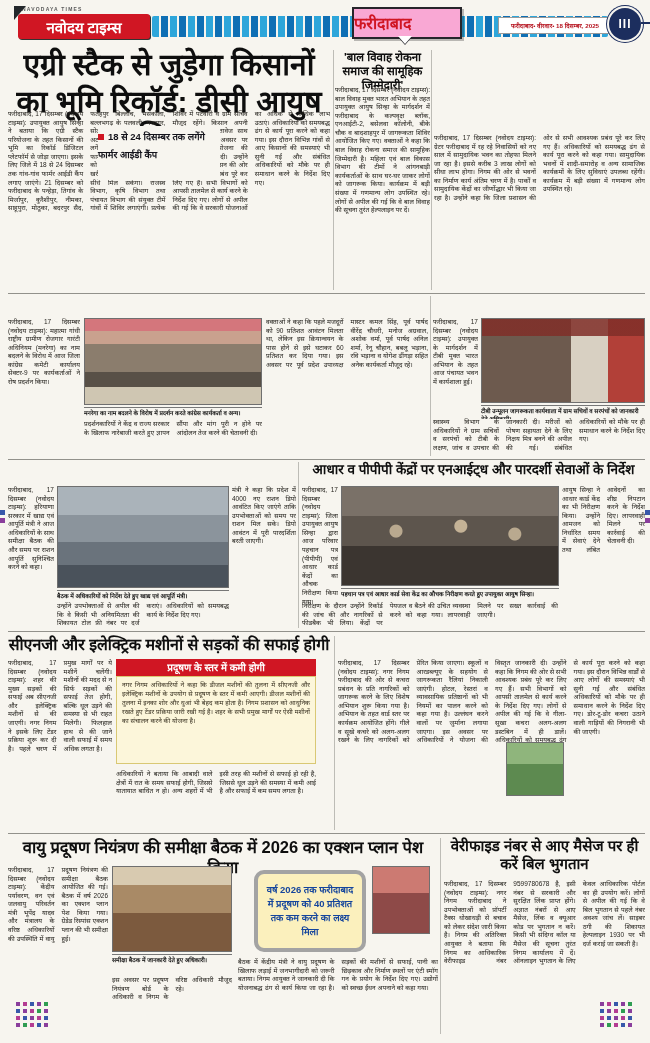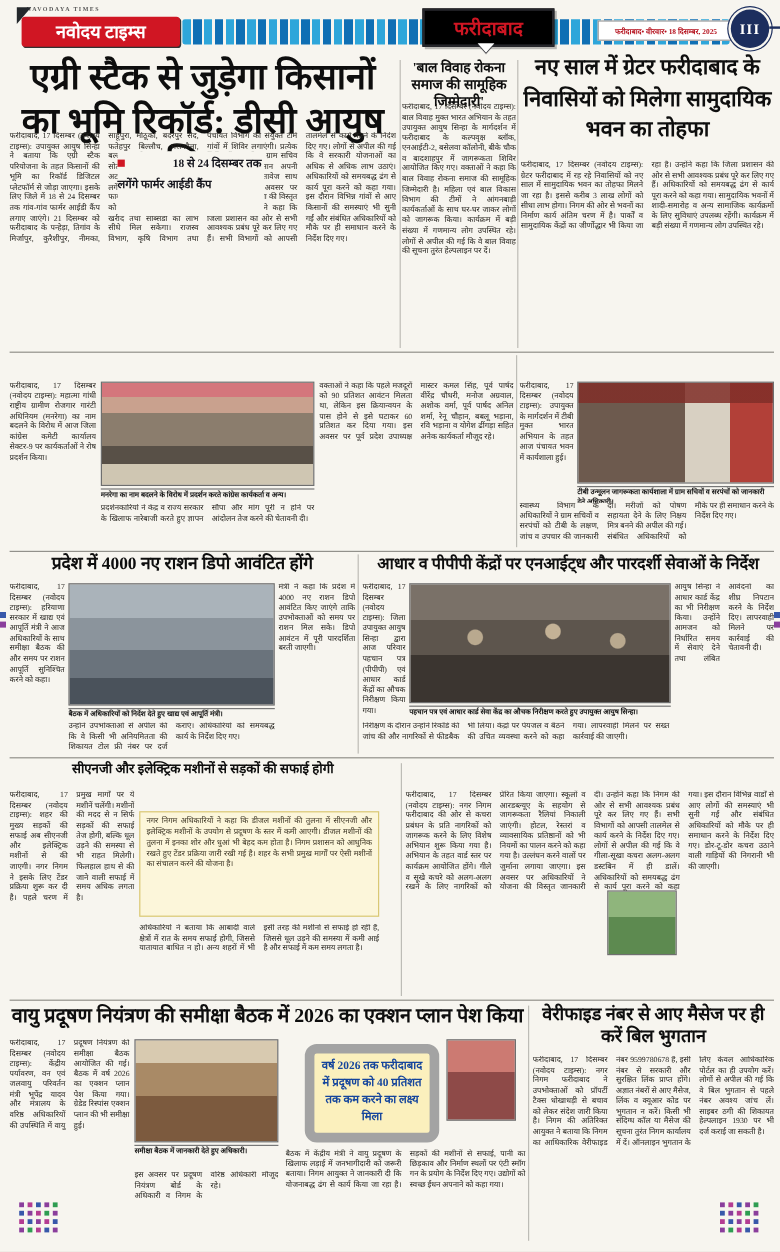--- a/index.html
+++ b/index.html
@@ -1,45 +1,45 @@
 <!DOCTYPE html>
 <html><head>
 <meta charset="utf-8">
 <style>
   html,body{margin:0;padding:0;background:#e9e7e0;}
   .page{position:relative;width:650px;height:1043px;margin:0 auto;background:#f7f5ef;overflow:hidden;
-        font-family:Liberation Serif, serif;color:#1c1c1c;}
+        font-family:Liberation Sans, sans-serif;color:#1c1c1c;}
   .abs{position:absolute;}
   .hl{font-weight:800;color:#0e0e0e;text-align:center;line-height:1.22;letter-spacing:0;}
   .bt{font-size:6.5px;line-height:1.32;text-align:justify;color:#26241f;overflow:hidden;column-gap:7px;}
   .cap{font-size:6px;font-weight:700;color:#111;border-top:1px solid #777;padding-top:2px;line-height:1.3;overflow:hidden;}
   .photo{border:1px solid #6f6f6f;box-sizing:border-box;}
   .vr{width:1px;background:#bdbcb6;}
   .hr{height:1px;background:#92918b;left:8px;width:637px;}
   
   .brand-top{font-size:5px;letter-spacing:1.2px;color:#5a5a5a;font-weight:700;}
   .brand-box{background:#d01623;border-radius:3px;box-shadow:1px 1px 0 #333;display:flex;align-items:center;justify-content:center;}
   .brand-box span{color:#fff;font-weight:800;font-size:15px;}
   .flag{width:0;height:0;border-top:14px solid #23272b;border-right:12px solid transparent;}
   .stripes{background:repeating-linear-gradient(90deg,#2ea6da 0 7px,#f7f5ef 7px 9px,#0f6fb4 9px 16px,#f7f5ef 16px 18px);border-radius:2px;}
-  .city-box{background:#000000;border:2px solid #26262b;display:flex;align-items:center;justify-content:center;box-shadow:2px 2px 0 rgba(0,0,0,.25);}
+  .city-box{background:#f9a8d4;border:2px solid #26262b;display:flex;align-items:center;justify-content:flex-start;box-shadow:2px 2px 0 rgba(0,0,0,.25);}
   .city-box span{color:#d01623;font-weight:800;font-size:16px;}
   .city-ptr{width:0;height:0;border-left:7px solid transparent;border-right:7px solid transparent;border-top:8px solid #fff;filter:drop-shadow(0 1px 0 #26262b);}
   .edition-box{background:#fff;border:1px solid #9a9a9a;display:flex;align-items:center;justify-content:center;}
   .edition-box span{color:#b5121e;font-weight:700;font-size:6.2px;white-space:nowrap;}
   .pagecircle{width:32px;height:32px;border-radius:50%;background:#1c2e5e;display:flex;align-items:center;justify-content:center;box-shadow:0 0 0 2px #f7f5ef,0 0 0 3px #1c2e5e;}
   .pagecircle span{color:#fff;font-weight:800;font-size:12px;letter-spacing:1px;}
   .circle-tail{height:2px;background:#1c2e5e;}
   
   .subbox{background:#f7f5ef;}
-  .subbox .txt{font-size:9.5px;font-weight:800;line-height:1.4;color:#14141c;margin-left:36px;}
+  .subbox .txt{font-size:9.5px;font-weight:800;line-height:1.4;color:#14141c;}
   .sq{display:inline-block;width:6px;height:6px;background:#d01623;margin-right:4px;}
   .redbar{background:#d01623;color:#fff;font-weight:800;font-size:10px;text-align:center;line-height:17px;height:17px;}
   .ybox{background:#fcf6da;border:1px solid #d9c874;font-size:6.5px;line-height:1.38;text-align:justify;color:#3a3322;padding:4px 5px;box-sizing:border-box;overflow:hidden;}
-  .callout{background:#fbf0bd;border:8px solid #a3a3a3;border-radius:10px;display:flex;align-items:center;justify-content:center;padding:5px;box-sizing:border-box;}
+  .callout{background:#fbf0bd;border:4px solid #a3a3a3;border-radius:10px;display:flex;align-items:center;justify-content:center;padding:5px;box-sizing:border-box;}
   .callout span{color:#15459c;font-weight:800;font-size:9.5px;text-align:center;line-height:1.45;}
   
   .ph-rally{background-image:linear-gradient(180deg,#d4767c 0 14%,#c9a18e 14% 30%,#8b7d6d 30% 62%,#585047 62% 80%,#cfc6b2 80% 100%);}
   .ph-conf{background-image:linear-gradient(180deg,rgba(128,46,40,.85) 0 20%,rgba(0,0,0,0) 20%),linear-gradient(90deg,#6d5a4e 0 55%,#d8d0c2 55% 78%,#b24038 78% 100%);}
   .ph-meet{background-image:linear-gradient(180deg,#aab3ba 0 28%,#8b949c 28% 55%,#6a737c 55% 78%,#4a525b 78% 100%);}
   .ph-crowd{background-image:radial-gradient(circle at 25% 45%,#b9a98f 0 6px,rgba(0,0,0,0) 7px),radial-gradient(circle at 55% 40%,#c4b296 0 6px,rgba(0,0,0,0) 7px),radial-gradient(circle at 80% 48%,#b9a98f 0 6px,rgba(0,0,0,0) 7px),linear-gradient(180deg,#7a7168 0 30%,#5d554d 30% 60%,#3b3530 60% 100%);}
   .ph-desk{background-image:linear-gradient(180deg,#d8cab0 0 22%,#a98a66 22% 55%,#7c5a3e 55% 100%);}
   .ph-small-red{background-image:linear-gradient(180deg,#cc7a72 0 40%,#8e4a48 40% 100%);}
   .ph-small-green{background-image:linear-gradient(180deg,#8fb57c 0 40%,#5d8a50 40% 100%);}
   
@@ -73,58 +73,57 @@
   <div class="abs bt" style="left:8px;top:110px;width:322px;height:182px;column-count:4;">फरीदाबाद, 17 दिसम्बर (नवोदय टाइम्स): उपायुक्त आयुष सिन्हा ने बताया कि एग्री स्टैक परियोजना के तहत किसानों की भूमि का रिकॉर्ड डिजिटल प्लेटफॉर्म से जोड़ा जाएगा। इसके लिए जिले में 18 से 24 दिसम्बर तक गांव-गांव फार्मर आईडी कैंप लगाए जाएंगे। 21 दिसम्बर को फरीदाबाद के पन्हेड़ा, तिगांव के मिर्जापुर, कुरैशीपुर, नीमका, साहूपुरा, मोठूका, बदरपुर सैद, फतेहपुर बिल्लौच, भसकौला, बल्लभगढ़ के पलवली, मच्छगर, सोतई, चंदावली, दयालपुर, अटाली तथा जसाना में शिविर लगेंगे। उपायुक्त ने बताया कि फार्मर आईडी बनने से किसानों को फसल बीमा, एमएसपी पर खरीद तथा सब्सिडी का लाभ सीधे मिल सकेगा। राजस्व विभाग, कृषि विभाग तथा पंचायत विभाग की संयुक्त टीमें गांवों में शिविर लगाएंगी। प्रत्येक शिविर में पटवारी व ग्राम सचिव मौजूद रहेंगे। किसान अपनी जमीन से जुड़े दस्तावेज साथ लेकर आएं। इस अवसर पर अधिकारियों ने योजना की विस्तृत जानकारी दी। उन्होंने कहा कि जिला प्रशासन की ओर से सभी आवश्यक प्रबंध पूरे कर लिए गए हैं। सभी विभागों को आपसी तालमेल से कार्य करने के निर्देश दिए गए। लोगों से अपील की गई कि वे सरकारी योजनाओं का अधिक से अधिक लाभ उठाएं। अधिकारियों को समयबद्ध ढंग से कार्य पूरा करने को कहा गया। इस दौरान विभिन्न गांवों से आए किसानों की समस्याएं भी सुनी गईं और संबंधित अधिकारियों को मौके पर ही समाधान करने के निर्देश दिए गए।</div>
   <div class="abs subbox" style="left:98px;top:126px;width:122px;height:54px;">
     <span class="sq"></span><span class="txt">18 से 24 दिसम्बर तक लगेंगे फार्मर आईडी कैंप</span>
   </div>
   <div class="abs vr" style="left:333px;top:50px;height:240px;"></div>
   <div class="abs vr" style="left:431px;top:50px;height:240px;"></div>
 
   <div class="abs hl" style="left:335px;top:50px;width:95px;font-size:11.5px;">'बाल विवाह रोकना समाज की सामूहिक जिम्मेदारी'</div>
   <div class="abs bt" style="left:335px;top:86px;width:95px;height:204px;column-count:1;">फरीदाबाद, 17 दिसम्बर (नवोदय टाइम्स): बाल विवाह मुक्त भारत अभियान के तहत उपायुक्त आयुष सिन्हा के मार्गदर्शन में फरीदाबाद के कल्पवृक्ष ब्लॉक, एनआईटी-2, बसेलवा कॉलोनी, बीके चौक व बादशाहपुर में जागरूकता शिविर आयोजित किए गए। वक्ताओं ने कहा कि बाल विवाह रोकना समाज की सामूहिक जिम्मेदारी है। महिला एवं बाल विकास विभाग की टीमों ने आंगनबाड़ी कार्यकर्ताओं के साथ घर-घर जाकर लोगों को जागरूक किया। कार्यक्रम में बड़ी संख्या में गणमान्य लोग उपस्थित रहे। लोगों से अपील की गई कि वे बाल विवाह की सूचना तुरंत हेल्पलाइन पर दें।</div>
 
-  <div class="abs hl" style="left:434px;top:44px;width:211px;font-size:18px;line-height:1.42;">नए साल में ग्रेटर फरीदाबाद के निवासियों को मिलेगा सामुदायिक भवन का तोहफा</div>
   <div class="abs bt" style="left:434px;top:134px;width:211px;height:156px;column-count:2;">फरीदाबाद, 17 दिसम्बर (नवोदय टाइम्स): ग्रेटर फरीदाबाद में रह रहे निवासियों को नए साल में सामुदायिक भवन का तोहफा मिलने जा रहा है। इससे करीब 3 लाख लोगों को सीधा लाभ होगा। निगम की ओर से भवनों का निर्माण कार्य अंतिम चरण में है। पार्कों व सामुदायिक केंद्रों का जीर्णोद्धार भी किया जा रहा है। उन्होंने कहा कि जिला प्रशासन की ओर से सभी आवश्यक प्रबंध पूरे कर लिए गए हैं। अधिकारियों को समयबद्ध ढंग से कार्य पूरा करने को कहा गया। सामुदायिक भवनों में शादी-समारोह व अन्य सामाजिक कार्यक्रमों के लिए सुविधाएं उपलब्ध रहेंगी। कार्यक्रम में बड़ी संख्या में गणमान्य लोग उपस्थित रहे।</div>
 
   <div class="abs hr" style="top:293px;"></div>
 
   <div class="abs bt" style="left:8px;top:318px;width:72px;height:140px;column-count:1;">फरीदाबाद, 17 दिसम्बर (नवोदय टाइम्स): महात्मा गांधी राष्ट्रीय ग्रामीण रोजगार गारंटी अधिनियम (मनरेगा) का नाम बदलने के विरोध में आज जिला कांग्रेस कमेटी कार्यालय सेक्टर-9 पर कार्यकर्ताओं ने रोष प्रदर्शन किया।</div>
   <div class="abs photo ph-rally" style="left:84px;top:318px;width:178px;height:87px;"></div>
   <div class="abs cap" style="left:84px;top:407px;width:178px;height:11px;">मनरेगा का नाम बदलने के विरोध में प्रदर्शन करते कांग्रेस कार्यकर्ता व अन्य।</div>
   <div class="abs bt" style="left:84px;top:420px;width:178px;height:36px;column-count:2;">प्रदर्शनकारियों ने केंद्र व राज्य सरकार के खिलाफ नारेबाजी करते हुए ज्ञापन सौंपा और मांग पूरी न होने पर आंदोलन तेज करने की चेतावनी दी।</div>
   <div class="abs bt" style="left:266px;top:318px;width:162px;height:138px;column-count:2;">वक्ताओं ने कहा कि पहले मजदूरों को 90 प्रतिशत आवंटन मिलता था, लेकिन इस क्रियान्वयन के पास होने से इसे घटाकर 60 प्रतिशत कर दिया गया। इस अवसर पर पूर्व प्रदेश उपाध्यक्ष मास्टर कमल सिंह, पूर्व पार्षद वीरेंद्र चौधरी, मनोज अग्रवाल, अशोक वर्मा, पूर्व पार्षद अनिल शर्मा, रेनू चौहान, बबलू भड़ाना, रवि भड़ाना व योगेश ढींगड़ा सहित अनेक कार्यकर्ता मौजूद रहे।</div>
   <div class="abs vr" style="left:430px;top:296px;height:160px;"></div>
 
   <div class="abs bt" style="left:433px;top:318px;width:45px;height:86px;column-count:1;">फरीदाबाद, 17 दिसम्बर (नवोदय टाइम्स): उपायुक्त के मार्गदर्शन में टीबी मुक्त भारत अभियान के तहत आज पंचायत भवन में कार्यशाला हुई।</div>
   <div class="abs photo ph-conf" style="left:481px;top:318px;width:164px;height:85px;"></div>
   <div class="abs cap" style="left:481px;top:405px;width:164px;height:11px;">टीबी उन्मूलन जागरूकता कार्यशाला में ग्राम सचिवों व सरपंचों को जानकारी देते अधिकारी।</div>
   <div class="abs bt" style="left:433px;top:418px;width:212px;height:38px;column-count:3;">स्वास्थ्य विभाग के अधिकारियों ने ग्राम सचिवों व सरपंचों को टीबी के लक्षण, जांच व उपचार की जानकारी दी। मरीजों को पोषण सहायता देने के लिए निक्षय मित्र बनने की अपील की गई। संबंधित अधिकारियों को मौके पर ही समाधान करने के निर्देश दिए गए।</div>
 
   <div class="abs hr" style="top:459px;"></div>
 
-  <div class="abs hl" style="left:8px;top:462px;width:288px;font-size:14.5px;">प्रदेश में 4000 नए राशन डिपो आवंटित होंगे</div>
   <div class="abs bt" style="left:8px;top:486px;width:46px;height:142px;column-count:1;">फरीदाबाद, 17 दिसम्बर (नवोदय टाइम्स): हरियाणा सरकार में खाद्य एवं आपूर्ति मंत्री ने आज अधिकारियों के साथ समीक्षा बैठक की और समय पर राशन आपूर्ति सुनिश्चित करने को कहा।</div>
   <div class="abs photo ph-meet" style="left:57px;top:486px;width:172px;height:102px;"></div>
   <div class="abs cap" style="left:57px;top:590px;width:172px;height:10px;">बैठक में अधिकारियों को निर्देश देते हुए खाद्य एवं आपूर्ति मंत्री।</div>
   <div class="abs bt" style="left:57px;top:602px;width:172px;height:26px;column-count:2;">उन्होंने उपभोक्ताओं से अपील की कि वे किसी भी अनियमितता की शिकायत टोल फ्री नंबर पर दर्ज कराएं। अधिकारियों को समयबद्ध कार्य के निर्देश दिए गए।</div>
   <div class="abs bt" style="left:232px;top:486px;width:64px;height:142px;column-count:1;">मंत्री ने कहा कि प्रदेश में 4000 नए राशन डिपो आवंटित किए जाएंगे ताकि उपभोक्ताओं को समय पर राशन मिल सके। डिपो आवंटन में पूरी पारदर्शिता बरती जाएगी।</div>
   <div class="abs vr" style="left:298px;top:462px;height:166px;"></div>
 
   <div class="abs hl" style="left:302px;top:462px;width:343px;font-size:13.5px;">आधार व पीपीपी केंद्रों पर एनआईट्ध और पारदर्शी सेवाओं के निर्देश</div>
   <div class="abs bt" style="left:302px;top:486px;width:36px;height:142px;column-count:1;">फरीदाबाद, 17 दिसम्बर (नवोदय टाइम्स): जिला उपायुक्त आयुष सिन्हा द्वारा आज परिवार पहचान पत्र (पीपीपी) एवं आधार कार्ड केंद्रों का औचक निरीक्षण किया गया।</div>
   <div class="abs photo ph-crowd" style="left:341px;top:486px;width:218px;height:100px;"></div>
   <div class="abs cap" style="left:341px;top:588px;width:218px;height:11px;">पहचान पत्र एवं आधार कार्ड सेवा केंद्र का औचक निरीक्षण करते हुए उपायुक्त आयुष सिन्हा।</div>
   <div class="abs bt" style="left:562px;top:486px;width:83px;height:142px;column-count:2;">आयुष सिन्हा ने आधार कार्ड केंद्र का भी निरीक्षण किया। उन्होंने आमजन को निर्धारित समय में सेवाएं देने तथा लंबित आवेदनों का शीघ्र निपटान करने के निर्देश दिए। लापरवाही मिलने पर कार्रवाई की चेतावनी दी।</div>
   <div class="abs bt" style="left:302px;top:602px;width:256px;height:26px;column-count:3;">निरीक्षण के दौरान उन्होंने रिकॉर्ड की जांच की और नागरिकों से फीडबैक भी लिया। केंद्रों पर पेयजल व बैठने की उचित व्यवस्था करने को कहा गया। लापरवाही मिलने पर सख्त कार्रवाई की जाएगी।</div>
 
   <div class="abs hr" style="top:631px;"></div>
 
-  <div class="abs hl" style="left:8px;top:635px;width:322px;font-size:11px;">सीएनजी और इलेक्ट्रिक मशीनों से सड़कों की सफाई होगी</div>
+  <div class="abs hl" style="left:8px;top:635px;width:322px;font-size:16px;">सीएनजी और इलेक्ट्रिक मशीनों से सड़कों की सफाई होगी</div>
   <div class="abs bt" style="left:8px;top:659px;width:104px;height:171px;column-count:2;">फरीदाबाद, 17 दिसम्बर (नवोदय टाइम्स): शहर की मुख्य सड़कों की सफाई अब सीएनजी और इलेक्ट्रिक मशीनों से की जाएगी। नगर निगम ने इसके लिए टेंडर प्रक्रिया शुरू कर दी है। पहले चरण में प्रमुख मार्गों पर ये मशीनें चलेंगी। मशीनों की मदद से न सिर्फ सड़कों की सफाई तेज होगी, बल्कि धूल उड़ने की समस्या से भी राहत मिलेगी। फिलहाल हाथ से की जाने वाली सफाई में समय अधिक लगता है।</div>
+  <div class="abs redbar" style="left:116px;top:659px;width:200px;">प्रदूषण के स्तर में कमी होगी</div>
   <div class="abs ybox" style="left:116px;top:676px;width:200px;height:88px;">नगर निगम अधिकारियों ने कहा कि डीजल मशीनों की तुलना में सीएनजी और इलेक्ट्रिक मशीनों के उपयोग से प्रदूषण के स्तर में कमी आएगी। डीजल मशीनों की तुलना में इनका शोर और धुआं भी बेहद कम होता है। निगम प्रशासन को आधुनिक रखते हुए टेंडर प्रक्रिया जारी रखी गई है। शहर के सभी प्रमुख मार्गों पर ऐसी मशीनों का संचालन करने की योजना है।</div>
   <div class="abs bt" style="left:116px;top:770px;width:200px;height:60px;column-count:2;">अधिकारियों ने बताया कि आबादी वाले क्षेत्रों में रात के समय सफाई होगी, जिससे यातायात बाधित न हो। अन्य शहरों में भी इसी तरह की मशीनों से सफाई हो रही है, जिससे धूल उड़ने की समस्या में कमी आई है और सफाई में कम समय लगता है।</div>
   <div class="abs vr" style="left:334px;top:636px;height:194px;"></div>
 
   <div class="abs bt" style="left:338px;top:659px;width:307px;height:171px;column-count:4;">फरीदाबाद, 17 दिसम्बर (नवोदय टाइम्स): नगर निगम फरीदाबाद की ओर से कचरा प्रबंधन के प्रति नागरिकों को जागरूक करने के लिए विशेष अभियान शुरू किया गया है। अभियान के तहत वार्ड स्तर पर कार्यक्रम आयोजित होंगे। गीले व सूखे कचरे को अलग-अलग रखने के लिए नागरिकों को प्रेरित किया जाएगा। स्कूलों व आरडब्ल्यूए के सहयोग से जागरूकता रैलियां निकाली जाएंगी। होटल, रेस्तरां व व्यावसायिक प्रतिष्ठानों को भी नियमों का पालन करने को कहा गया है। उल्लंघन करने वालों पर जुर्माना लगाया जाएगा। इस अवसर पर अधिकारियों ने योजना की विस्तृत जानकारी दी। उन्होंने कहा कि निगम की ओर से सभी आवश्यक प्रबंध पूरे कर लिए गए हैं। सभी विभागों को आपसी तालमेल से कार्य करने के निर्देश दिए गए। लोगों से अपील की गई कि वे गीला-सूखा कचरा अलग-अलग डस्टबिन में ही डालें। अधिकारियों को समयबद्ध ढंग से कार्य पूरा करने को कहा गया। इस दौरान विभिन्न वार्डों से आए लोगों की समस्याएं भी सुनी गईं और संबंधित अधिकारियों को मौके पर ही समाधान करने के निर्देश दिए गए। डोर-टू-डोर कचरा उठाने वाली गाड़ियों की निगरानी भी की जाएगी।</div>
   <div class="abs photo ph-small-green" style="left:506px;top:742px;width:58px;height:54px;"></div>
 
   <div class="abs hr" style="top:833px;"></div>
 
   <div class="abs hl" style="left:8px;top:837px;width:430px;font-size:16.5px;">वायु प्रदूषण नियंत्रण की समीक्षा बैठक में 2026 का एक्शन प्लान पेश किया</div>

